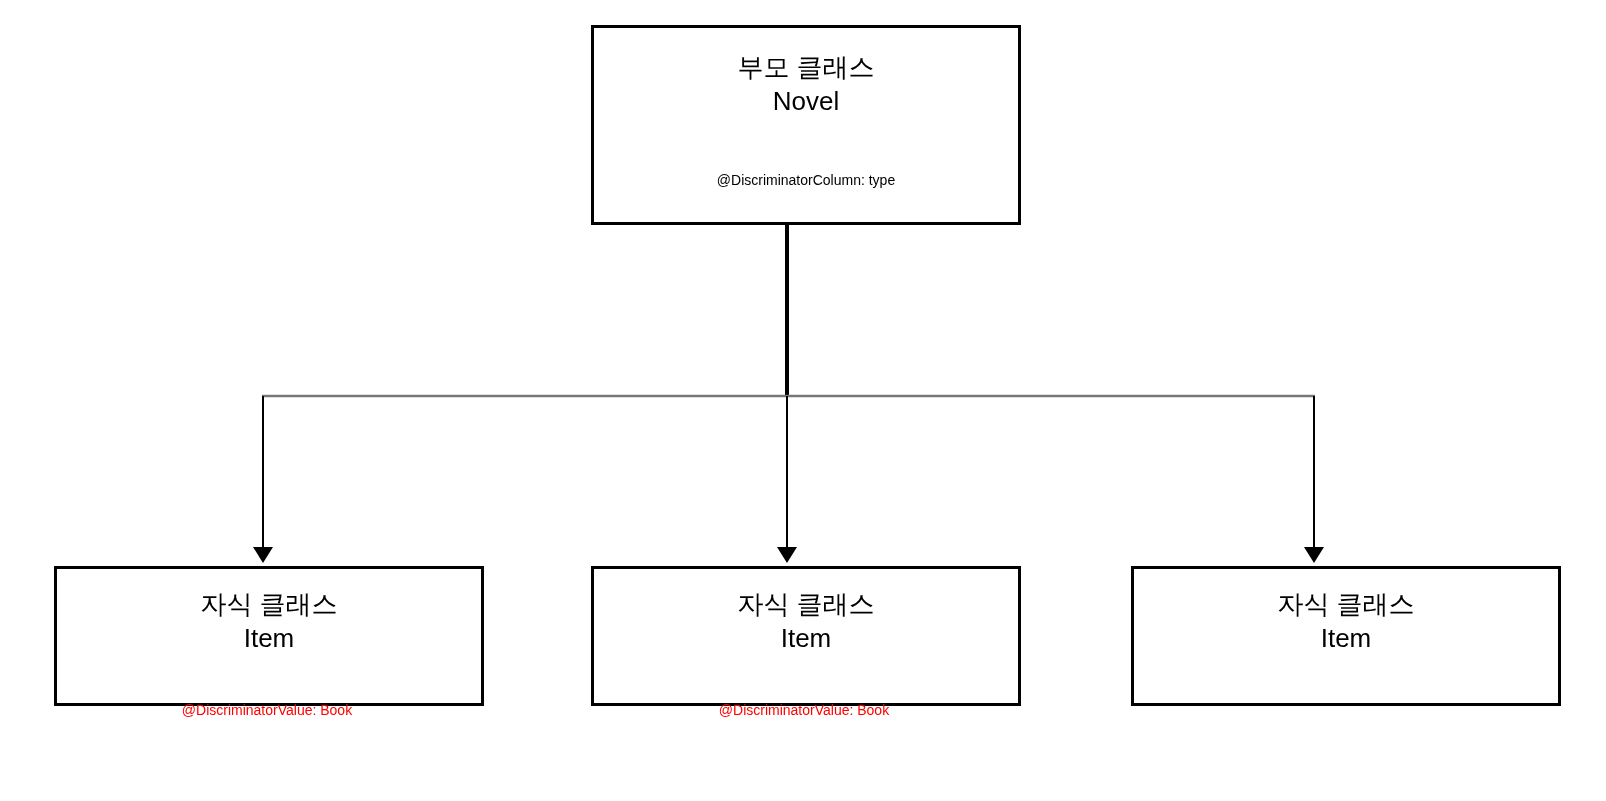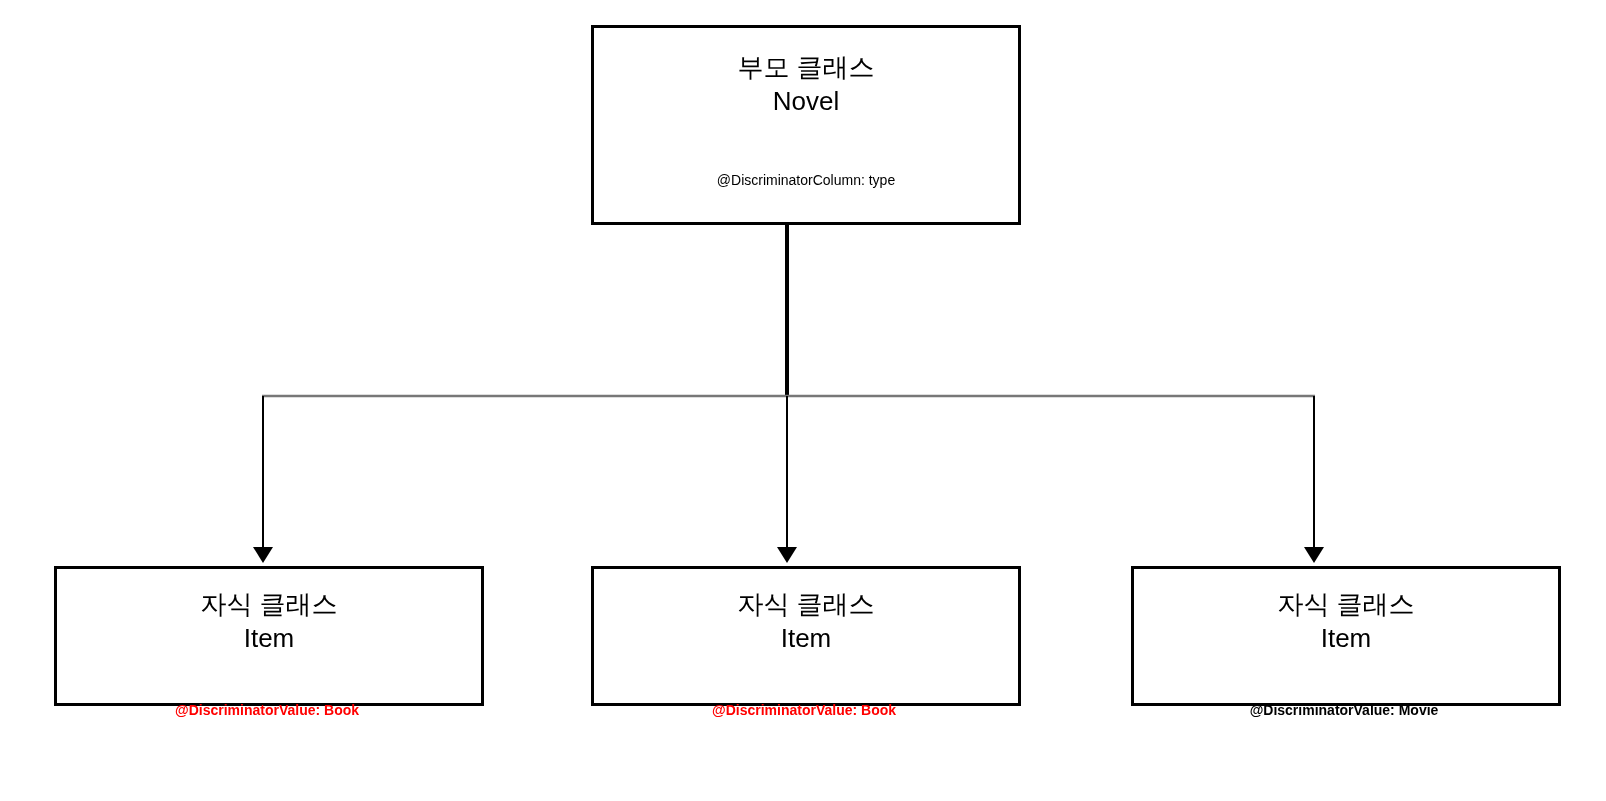--- a/index.html
+++ b/index.html
@@ -69,21 +69,20 @@
     top: 566px;
     width: 430px;
     height: 140px;
     padding-top: 18px;
   }
   .node-child .node-note {
     position: absolute;
     left: 0;
     right: 4px;
     top: 133px;
-    font-weight: bold;
   }
   #node-novel  { left: 54px; }
   #node-essay  { left: 591px; }
   #node-movie  { left: 1131px; }
 </style>
 </head>
 <body>
 
 <div id="canvas">
 
@@ -114,16 +113,15 @@
     <div class="node-note" style="color:#FF0000">@DiscriminatorValue: Book</div>
   </div>
 
   <div class="node node-child" id="node-essay">
     <div class="node-title"><span>자식 클래스</span><br><span>Item</span></div>
     <div class="node-note" style="color:#FF0000">@DiscriminatorValue: Book</div>
   </div>
 
   <div class="node node-child" id="node-movie">
     <div class="node-title"><span>자식 클래스</span><br><span>Item</span></div>
-    <div class="node-note" style="color:#000000">@DiscriminatorValue: Movie</div>
   </div>
 
 </div>
 
 </body></html>

